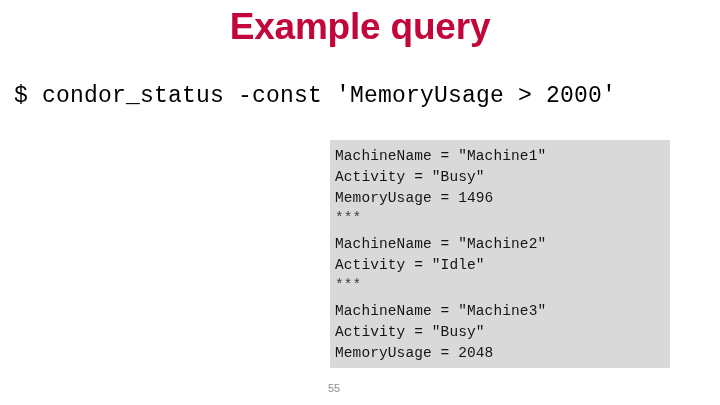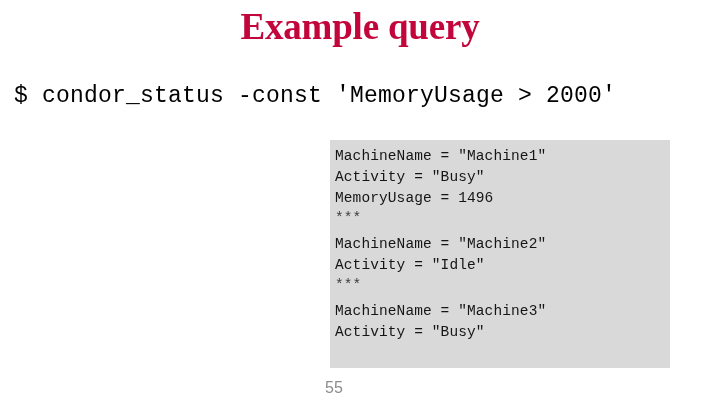--- a/index.html
+++ b/index.html
@@ -24,21 +24,21 @@
   }
 
   
   .slide-title {
     position: absolute;
     left: 0;
     top: 4px;
     width: 720px;
     text-align: center;
     color: #c2063c;
-    font-family: Liberation Serif, serif;
+    font-family: Liberation Sans, sans-serif;
     font-weight: bold;
     font-size: 37px;
     line-height: 46px;
     letter-spacing: -0.2px;
     white-space: nowrap;
   }
 
   
   .command-line {
     position: absolute;
@@ -88,21 +88,21 @@
 
   
   .page-number {
     position: absolute;
     left: 0;
     top: 380px;
     width: 668px;
     text-align: center;
     color: #8c8c8c;
     font-family: "Liberation Sans", sans-serif;
-    font-size: 16px;
+    font-size: 11px;
     line-height: 16px;
   }
 </style>
 </head>
 <body>
 
 <div class="slide">
 
   <div class="slide-title">Example query</div>
 
@@ -119,19 +119,20 @@
 
     <div class="output-block">
       <div class="output-line">MachineName = "Machine2"</div>
       <div class="output-line">Activity = "Idle"</div>
       <div class="output-sep">***</div>
     </div>
 
     <div class="output-block">
       <div class="output-line">MachineName = "Machine3"</div>
       <div class="output-line">Activity = "Busy"</div>
+      <div class="output-line">MemoryUsage = 2048</div>
     </div>
 
   </div>
 
   <div class="page-number">55</div>
 
 </div>
 
 </body></html>

